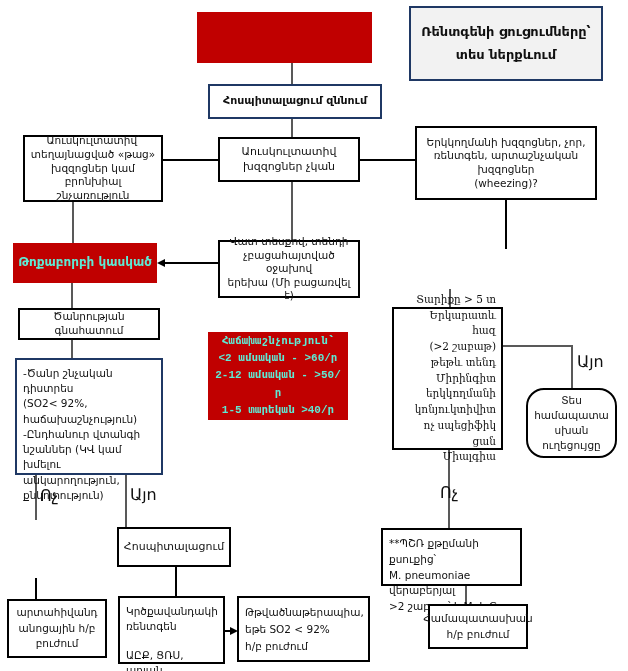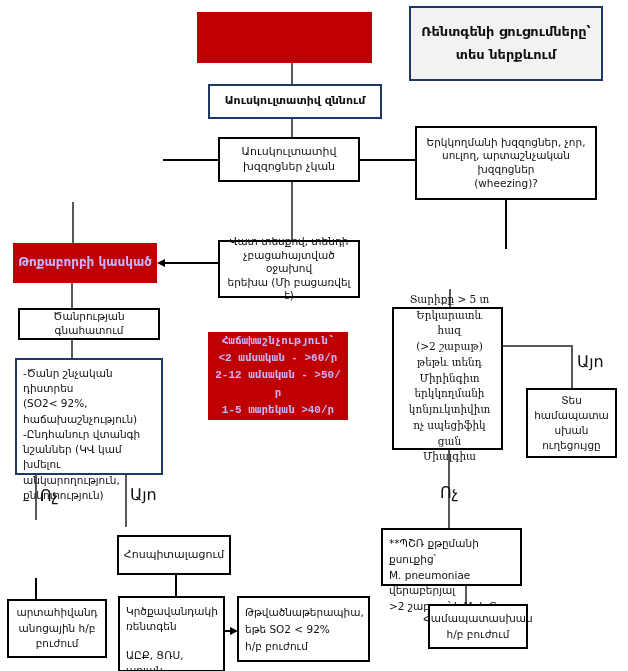--- a/index.html
+++ b/index.html
@@ -2,28 +2,28 @@
 <html><head>
 <meta charset="utf-8">
 <style>
   html,body{margin:0;padding:0;background:#ffffff;}
   #canvas{position:relative;width:628px;height:671px;background:#fff;
           font-family:"DejaVu Sans",sans-serif;color:#111;}
   .node{position:absolute;box-sizing:border-box;background:#fff;border:2px solid #000;
         display:flex;align-items:center;justify-content:center;text-align:center;
         font-size:10.5px;line-height:1.3;padding:6px 5px;white-space:pre-line;}
   .node.navy{border-color:#1F3864;}
-  .node.red{background:#C00000;border:none;color:#c4b5fd;font-weight:bold;}
+  .node.red{background:#C00000;border:none;color:#5eead4;font-weight:bold;}
   .node.fillgray{background:#F2F2F2;font-weight:bold;font-size:13px;line-height:1.7;}
   .node.leftalign{justify-content:flex-start;text-align:left;align-items:flex-start;
                   padding:6px 6px;}
   .node.serif{font-family:"DejaVu Serif",serif;line-height:1.5;justify-content:flex-start;
-              text-align:center;align-items:center;}
+              text-align:right;align-items:center;}
   .node.bold{font-weight:bold;}
-  .node.wrapany{word-break:break-word;}
+  .node.wrapany{word-break:break-word;border-radius:18px;}
   .line{position:absolute;background:#595959;}
   .line.dark{background:#000;}
   .lbl{position:absolute;font-family:Liberation Sans, sans-serif;font-size:16px;color:#111;}
   .arrowhead{position:absolute;width:0;height:0;}
   .arrowhead.left{border-top:4px solid transparent;border-bottom:4px solid transparent;
                   border-right:8px solid #000;}
   .arrowhead.right{border-top:4px solid transparent;border-bottom:4px solid transparent;
                    border-left:8px solid #000;}
 </style>
 </head>
@@ -57,28 +57,32 @@
   <div class="lbl" style="left:577px;top:352px;">Այո</div>
   <div class="lbl" style="left:40px;top:486px;">Ոչ</div>
   <div class="lbl" style="left:130px;top:485px;">Այո</div>
   <div class="lbl" style="left:440px;top:483px;">Ոչ</div>
 
   <div class="node red" style="left:197px;top:12px;width:175px;height:51px;"><span></span></div>
 
   <div class="node navy fillgray" style="left:409px;top:6px;width:194px;height:75px;"><span>Ռենտգենի ցուցումները՝
 տես ներքևում</span></div>
 
-  <div class="node navy bold" style="left:208px;top:84px;width:174px;height:35px;font-size:11px;"><span>Աուսկուլտատիվ զննում</span></div>
+  <div class="node navy bold" style="left:208px;top:84px;width:174px;height:35px;font-size:11px;"><span>Հոսպիտալացում զննում</span></div>
 
+  <div class="node" style="left:23px;top:135px;width:140px;height:67px;"><span>Աուսկուլտատիվ՝
+տեղայնացված «թաց»
+խզզոցներ կամ բրոնխիալ
+շնչառություն</span></div>
 
   <div class="node" style="left:218px;top:137px;width:142px;height:45px;font-size:11px;"><span>Աուսկուլտատիվ
 խզզոցներ չկան</span></div>
 
   <div class="node" style="left:415px;top:126px;width:182px;height:74px;"><span>Երկկողմանի խզզոցներ, չոր,
-սուլող, արտաշնչական խզզոցներ
+ռենտգեն, արտաշնչական խզզոցներ
 (wheezing)?</span></div>
 
   <div class="node red" style="left:13px;top:243px;width:144px;height:40px;font-size:12px;"><span>Թոքաբորբի կասկած</span></div>
 
   <div class="node" style="left:218px;top:240px;width:142px;height:58px;"><span>Վատ տեսքով, տենդի
 չբացահայտված օջախով
 երեխա (Մի բացառվել է)</span></div>
 
 
   <div class="node" style="left:18px;top:308px;width:142px;height:32px;text-align:center;"><span>Ծանրության գնահատում</span></div>
@@ -102,31 +106,31 @@
 թեթև տենդ
 Միրինգիտ
 երկկողմանի
 կոնյուկտիվիտ
 ոչ սպեցիֆիկ ցան
 Միալգիա</span></div>
 
   <div class="node wrapany" style="left:526px;top:388px;width:91px;height:70px;line-height:1.45;"><span>Տես համապատասխան ուղեցույցը</span></div>
 
 
-  <div class="node" style="left:117px;top:527px;width:114px;height:40px;font-size:11px;margin-top:8px;"><span>Հոսպիտալացում</span></div>
+  <div class="node" style="left:117px;top:527px;width:114px;height:40px;font-size:11px;"><span>Հոսպիտալացում</span></div>
 
   <div class="node leftalign" style="left:381px;top:528px;width:141px;height:58px;line-height:1.5;"><span>**ՊՇՌ քթըմանի քսուքից՝
 M. pneumoniae վերաբերյալ
 &gt;2 շաբաթ՝ IgM, IgG</span></div>
 
   <div class="node" style="left:7px;top:599px;width:100px;height:59px;line-height:1.5;"><span>արտահիվանդ
 անոցային հ/բ
 բուժում</span></div>
 
-  <div class="node leftalign" style="left:118px;top:596px;width:107px;height:76px;line-height:1.4;"><span>Կրծքավանդակի
+  <div class="node leftalign" style="left:118px;top:596px;width:107px;height:68px;line-height:1.4;"><span>Կրծքավանդակի
 ռենտգեն
 
 ԱԸՔ, ՑՌՍ, արյան</span></div>
 
   <div class="node leftalign" style="left:237px;top:596px;width:133px;height:66px;line-height:1.6;"><span>Թթվածնաթերապիա,
 եթե SO2 &lt; 92%
 հ/բ բուժում</span></div>
 
   <div class="node" style="left:428px;top:604px;width:100px;height:45px;line-height:1.5;"><span>Համապատասխան
 հ/բ բուժում</span></div>

